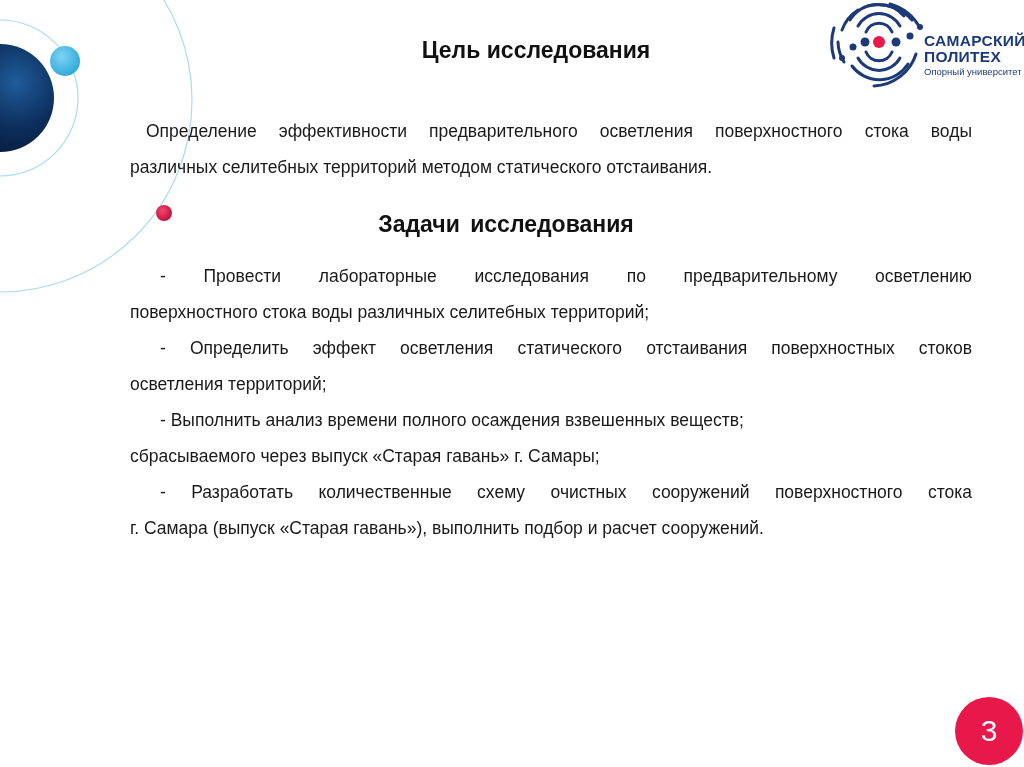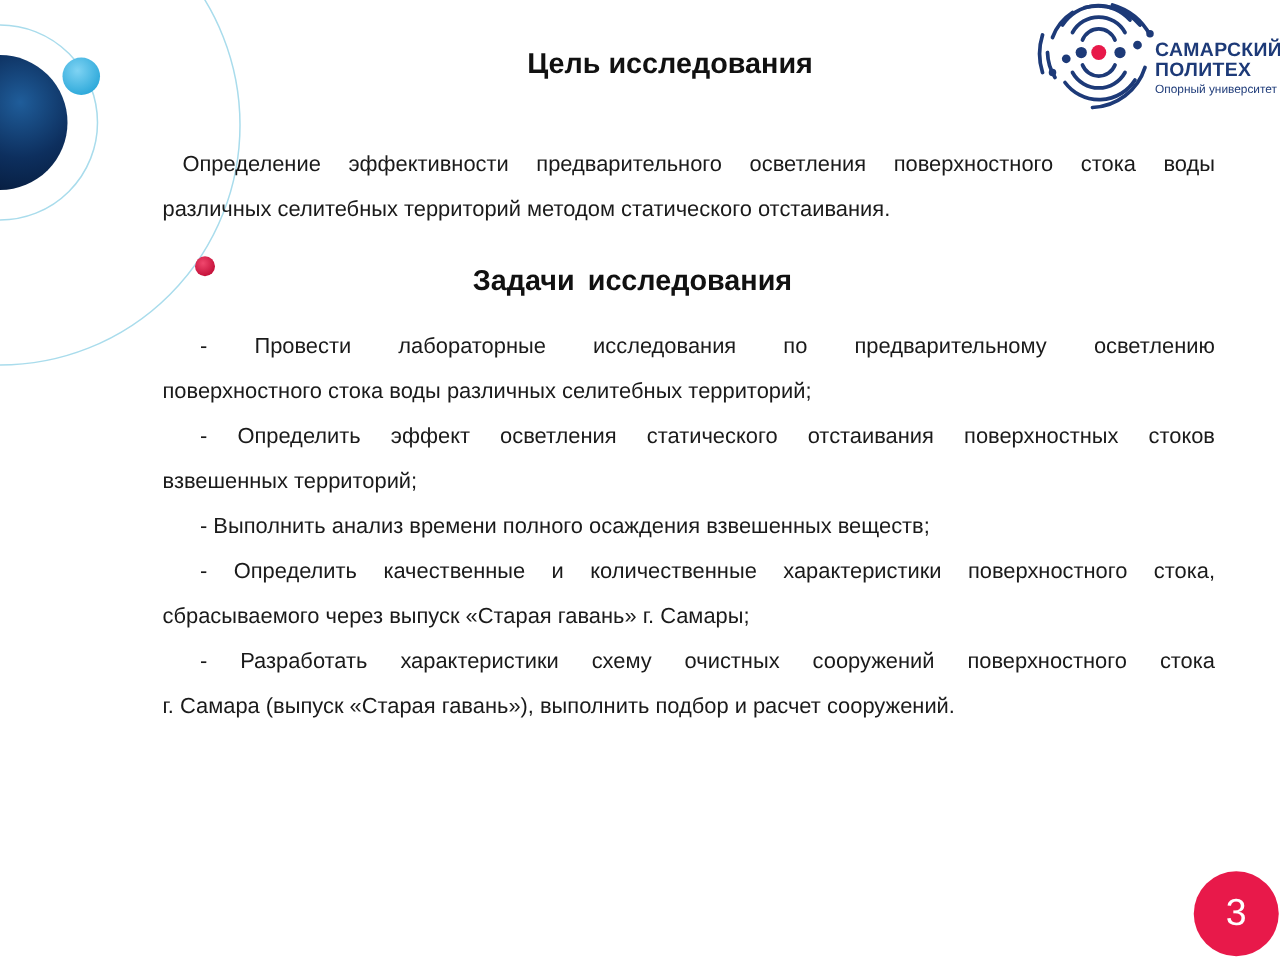--- a/index.html
+++ b/index.html
@@ -111,28 +111,27 @@
 
 <div class="tasks-title">Задачи  исследования</div>
 
 <div class="tasks">
   <div class="task">
     <span class="first">-  Провести лабораторные исследования по предварительному осветлению</span>
     <span class="rest">поверхностного стока воды различных селитебных территорий;</span>
   </div>
   <div class="task">
     <span class="first">- Определить эффект осветления статического отстаивания поверхностных стоков</span>
-    <span class="rest">взвешенных территорий;</span>
+    <span class="rest">осветления территорий;</span>
   </div>
   <div class="task single">
     <span class="first">- Выполнить анализ времени полного осаждения взвешенных веществ;</span>
   </div>
   <div class="task">
-    <span class="first">- Определить качественные и количественные характеристики поверхностного стока,</span>
     <span class="rest">сбрасываемого через выпуск «Старая гавань» г. Самары;</span>
   </div>
   <div class="task">
-    <span class="first">- Разработать характеристики схему очистных сооружений поверхностного стока</span>
+    <span class="first">- Разработать количественные схему очистных сооружений поверхностного стока</span>
     <span class="rest">г. Самара (выпуск «Старая гавань»), выполнить подбор и расчет сооружений.</span>
   </div>
 </div>
 
 <div class="page-num">3</div>
 
 </body></html>

